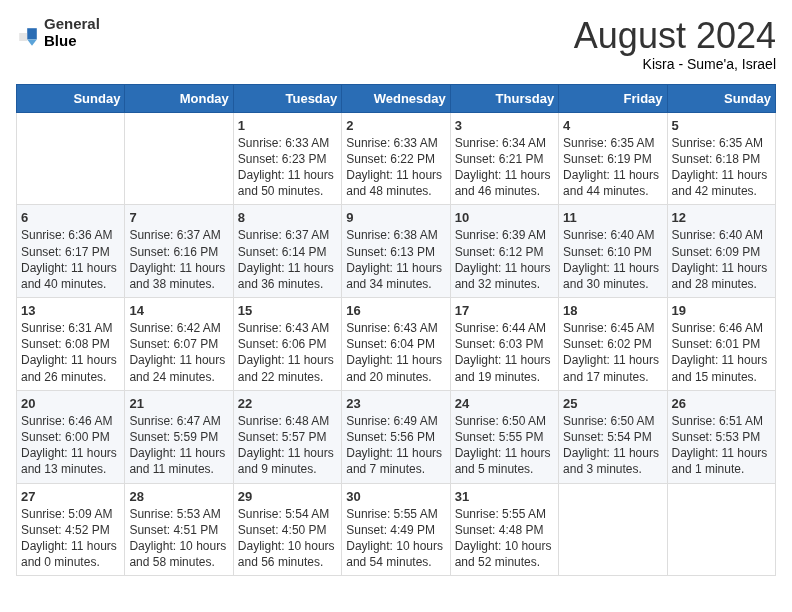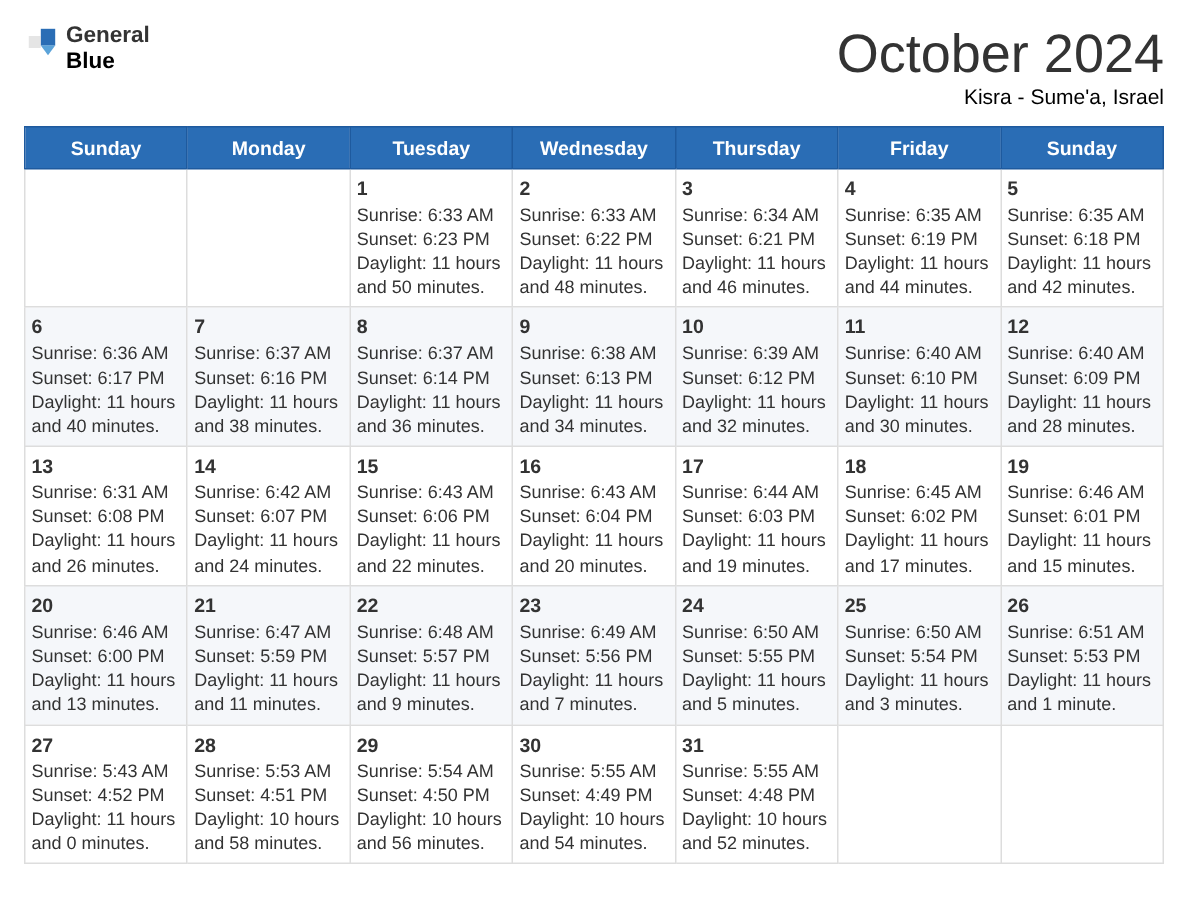--- a/index.html
+++ b/index.html
@@ -11,21 +11,21 @@
       padding: 16px;
     }
     .header-area {
       display: flex;
       justify-content: space-between;
       align-items: flex-start;
       margin-bottom: 12px;
     }
     .logo {
       display: flex;
-      align-items: flex-start;
+      align-items: flex-end;
       gap: 4px;
     }
     .logo-text {
       display: flex;
       flex-direction: column;
       line-height: 1.1;
     }
     .logo-general {
       font-size: 15px;
       font-weight: bold;
@@ -58,21 +58,21 @@
       border-collapse: collapse;
     }
     thead tr {
       background-color: #2a6db5;
       color: white;
     }
     thead th {
       padding: 6px 4px;
       font-size: 13px;
       font-weight: bold;
-      text-align: center;
+      text-align: right;
       border: 1px solid #1e5a9e;
     }
     tbody tr {
       border-bottom: 1px solid #ccc;
     }
     tbody tr:nth-child(even) {
       background-color: #f5f7fa;
     }
     tbody tr:nth-child(odd) {
       background-color: #fff;
@@ -111,21 +111,21 @@
       <polygon points="14,4 26,4 26,18 14,18" fill="#2a6db5"></polygon>
       <polygon points="14,18 26,18 20,26" fill="#5ba3d9"></polygon>
       <polygon points="4,10 14,10 14,20 4,20" fill="#ccc" opacity="0.5"></polygon>
     </svg>
     <div class="logo-text">
       <span class="logo-general">General</span>
       <span class="logo-blue">Blue</span>
     </div>
   </div>
   <div class="title-area">
-    <div class="month-title">October 2024</div>
+    <div class="month-title">August 2024</div>
     <div class="location">Kisra - Sume'a, Israel</div>
   </div>
 </div>
 
 <table>
   <thead>
     <tr>
     <th>Sunday</th>
         <th>Monday</th>
         <th>Tuesday</th>
@@ -246,21 +246,21 @@
           <div class="cell-content"><span>Sunrise: 6:50 AM</span><br><span>Sunset: 5:54 PM</span><br><span>Daylight: 11 hours and 3 minutes.</span></div>
         </td>
         <td>
           <span class="day-number">26</span>
           <div class="cell-content"><span>Sunrise: 6:51 AM</span><br><span>Sunset: 5:53 PM</span><br><span>Daylight: 11 hours and 1 minute.</span></div>
         </td>
       </tr>
       <tr>
         <td>
           <span class="day-number">27</span>
-          <div class="cell-content"><span>Sunrise: 5:43 AM</span><br><span>Sunset: 4:52 PM</span><br><span>Daylight: 11 hours and 0 minutes.</span></div>
+          <div class="cell-content"><span>Sunrise: 5:09 AM</span><br><span>Sunset: 4:52 PM</span><br><span>Daylight: 11 hours and 0 minutes.</span></div>
         </td>
         <td>
           <span class="day-number">28</span>
           <div class="cell-content"><span>Sunrise: 5:53 AM</span><br><span>Sunset: 4:51 PM</span><br><span>Daylight: 10 hours and 58 minutes.</span></div>
         </td>
         <td>
           <span class="day-number">29</span>
           <div class="cell-content"><span>Sunrise: 5:54 AM</span><br><span>Sunset: 4:50 PM</span><br><span>Daylight: 10 hours and 56 minutes.</span></div>
         </td>
         <td>

